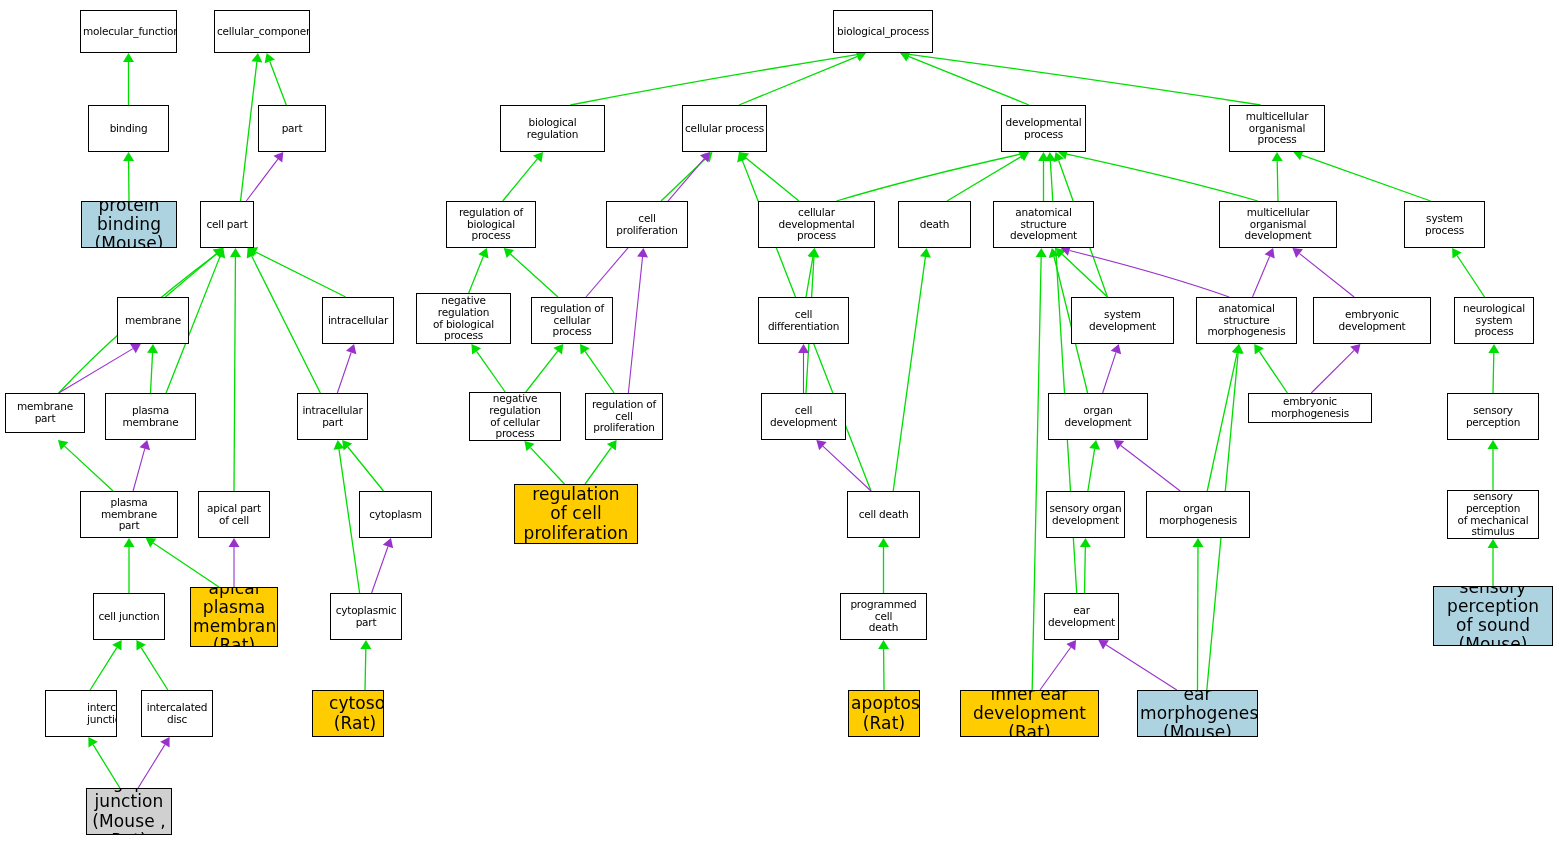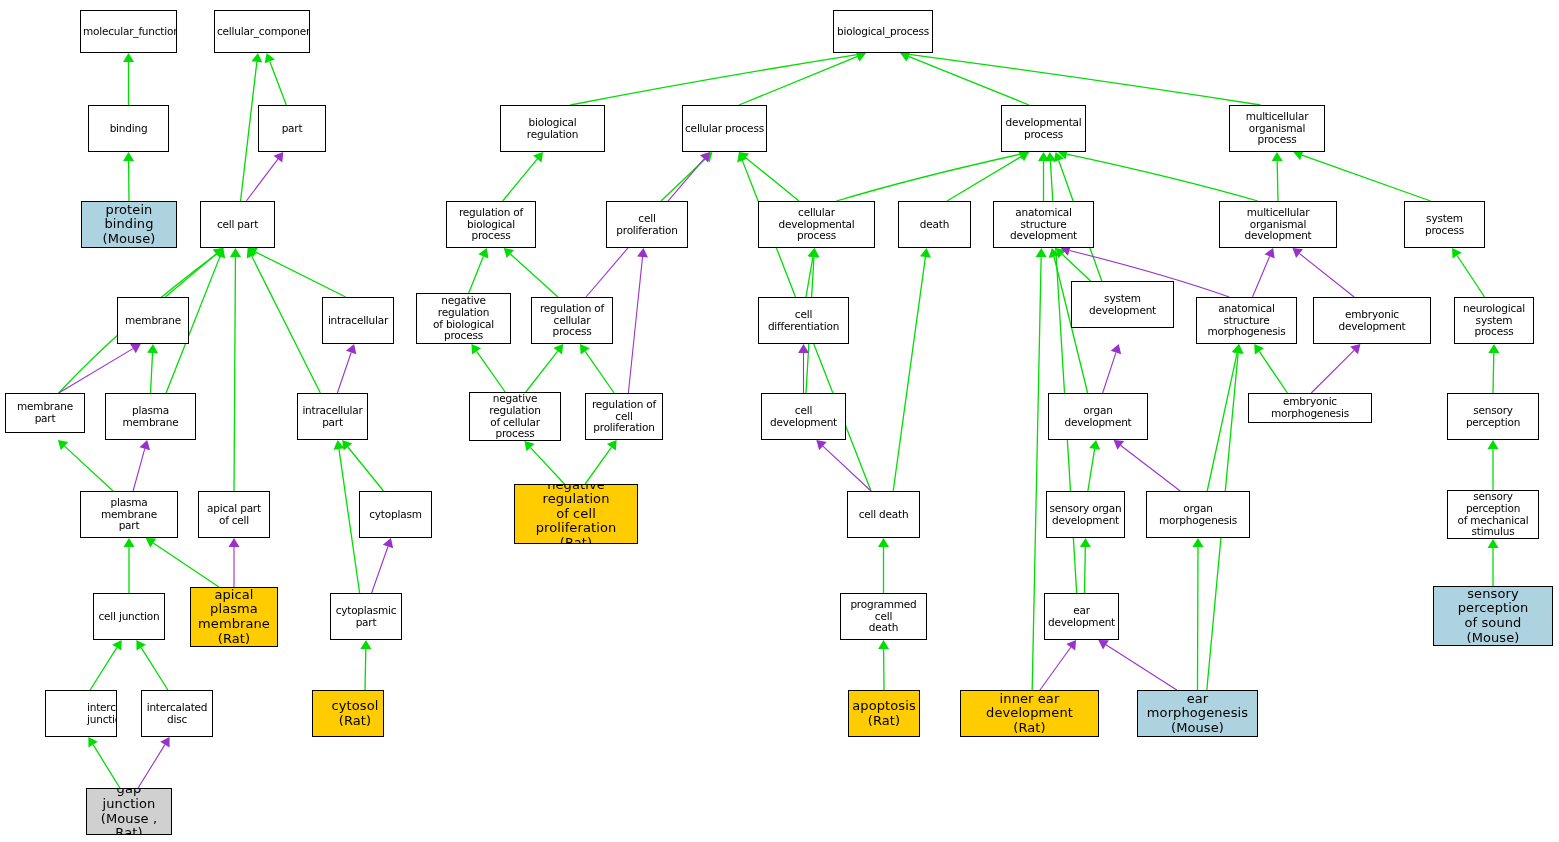--- a/index.html
+++ b/index.html
@@ -38,21 +38,21 @@
     color: #000000;
     overflow: hidden;
     padding: 0 2px;
   }
   .go-node .node-label {
     display: block;
     white-space: pre-line;
     width: 100%;
   }
   .go-node.plain { font-size: 10.5px; letter-spacing: -0.2px; }
-  .go-node.annotated { font-size: 13px; letter-spacing: 0.1px; }
+  .go-node.annotated { font-size: 17px; letter-spacing: 0.1px; }
   .go-node.fill-gold { background: #ffcc00; }
   .go-node.fill-blue { background: #aed3e0; }
   .go-node.fill-grey { background: #d0d0d0; }
 </style>
 </head>
 <body>
 
 <div id="graph-canvas">
   <svg id="edge-layer" viewBox="0 0 1559 842" width="1559" height="842">
       <g>
@@ -403,21 +403,21 @@
 process</span>
       </div>
       <div class="go-node  plain" style="left: 1229px; top: 105px; width: 96px; height: 47px;">
         <span class="node-label">multicellular
 organismal process</span>
       </div>
       <div class="go-node fill-blue annotated" style="left: 81px; top: 201px; width: 96px; height: 47px;">
         <span class="node-label">protein binding
 (Mouse)</span>
       </div>
-      <div class="go-node  plain" style="left: 200px; top: 201px; width: 75px; height: 47px;">
+      <div class="go-node  plain" style="left: 200px; top: 201px; width: 54px; height: 47px;">
         <span class="node-label">cell part</span>
       </div>
       <div class="go-node  plain" style="left: 446px; top: 201px; width: 90px; height: 47px;">
         <span class="node-label">regulation of
 biological process</span>
       </div>
       <div class="go-node  plain" style="left: 606px; top: 201px; width: 82px; height: 47px;">
         <span class="node-label">cell proliferation</span>
       </div>
       <div class="go-node  plain" style="left: 758px; top: 201px; width: 117px; height: 47px;">
@@ -449,21 +449,21 @@
 of biological
 process</span>
       </div>
       <div class="go-node  plain" style="left: 531px; top: 297px; width: 82px; height: 47px;">
         <span class="node-label">regulation of
 cellular process</span>
       </div>
       <div class="go-node  plain" style="left: 758px; top: 297px; width: 91px; height: 47px;">
         <span class="node-label">cell differentiation</span>
       </div>
-      <div class="go-node  plain" style="left: 1071px; top: 281px; width: 103px; height: 47px;">
+      <div class="go-node  plain" style="left: 1071px; top: 297px; width: 103px; height: 47px;">
         <span class="node-label">system development</span>
       </div>
       <div class="go-node  plain" style="left: 1196px; top: 297px; width: 101px; height: 47px;">
         <span class="node-label">anatomical structure
 morphogenesis</span>
       </div>
       <div class="go-node  plain" style="left: 1313px; top: 297px; width: 118px; height: 47px;">
         <span class="node-label">embryonic development</span>
       </div>
       <div class="go-node  plain" style="left: 1454px; top: 297px; width: 80px; height: 47px;">

